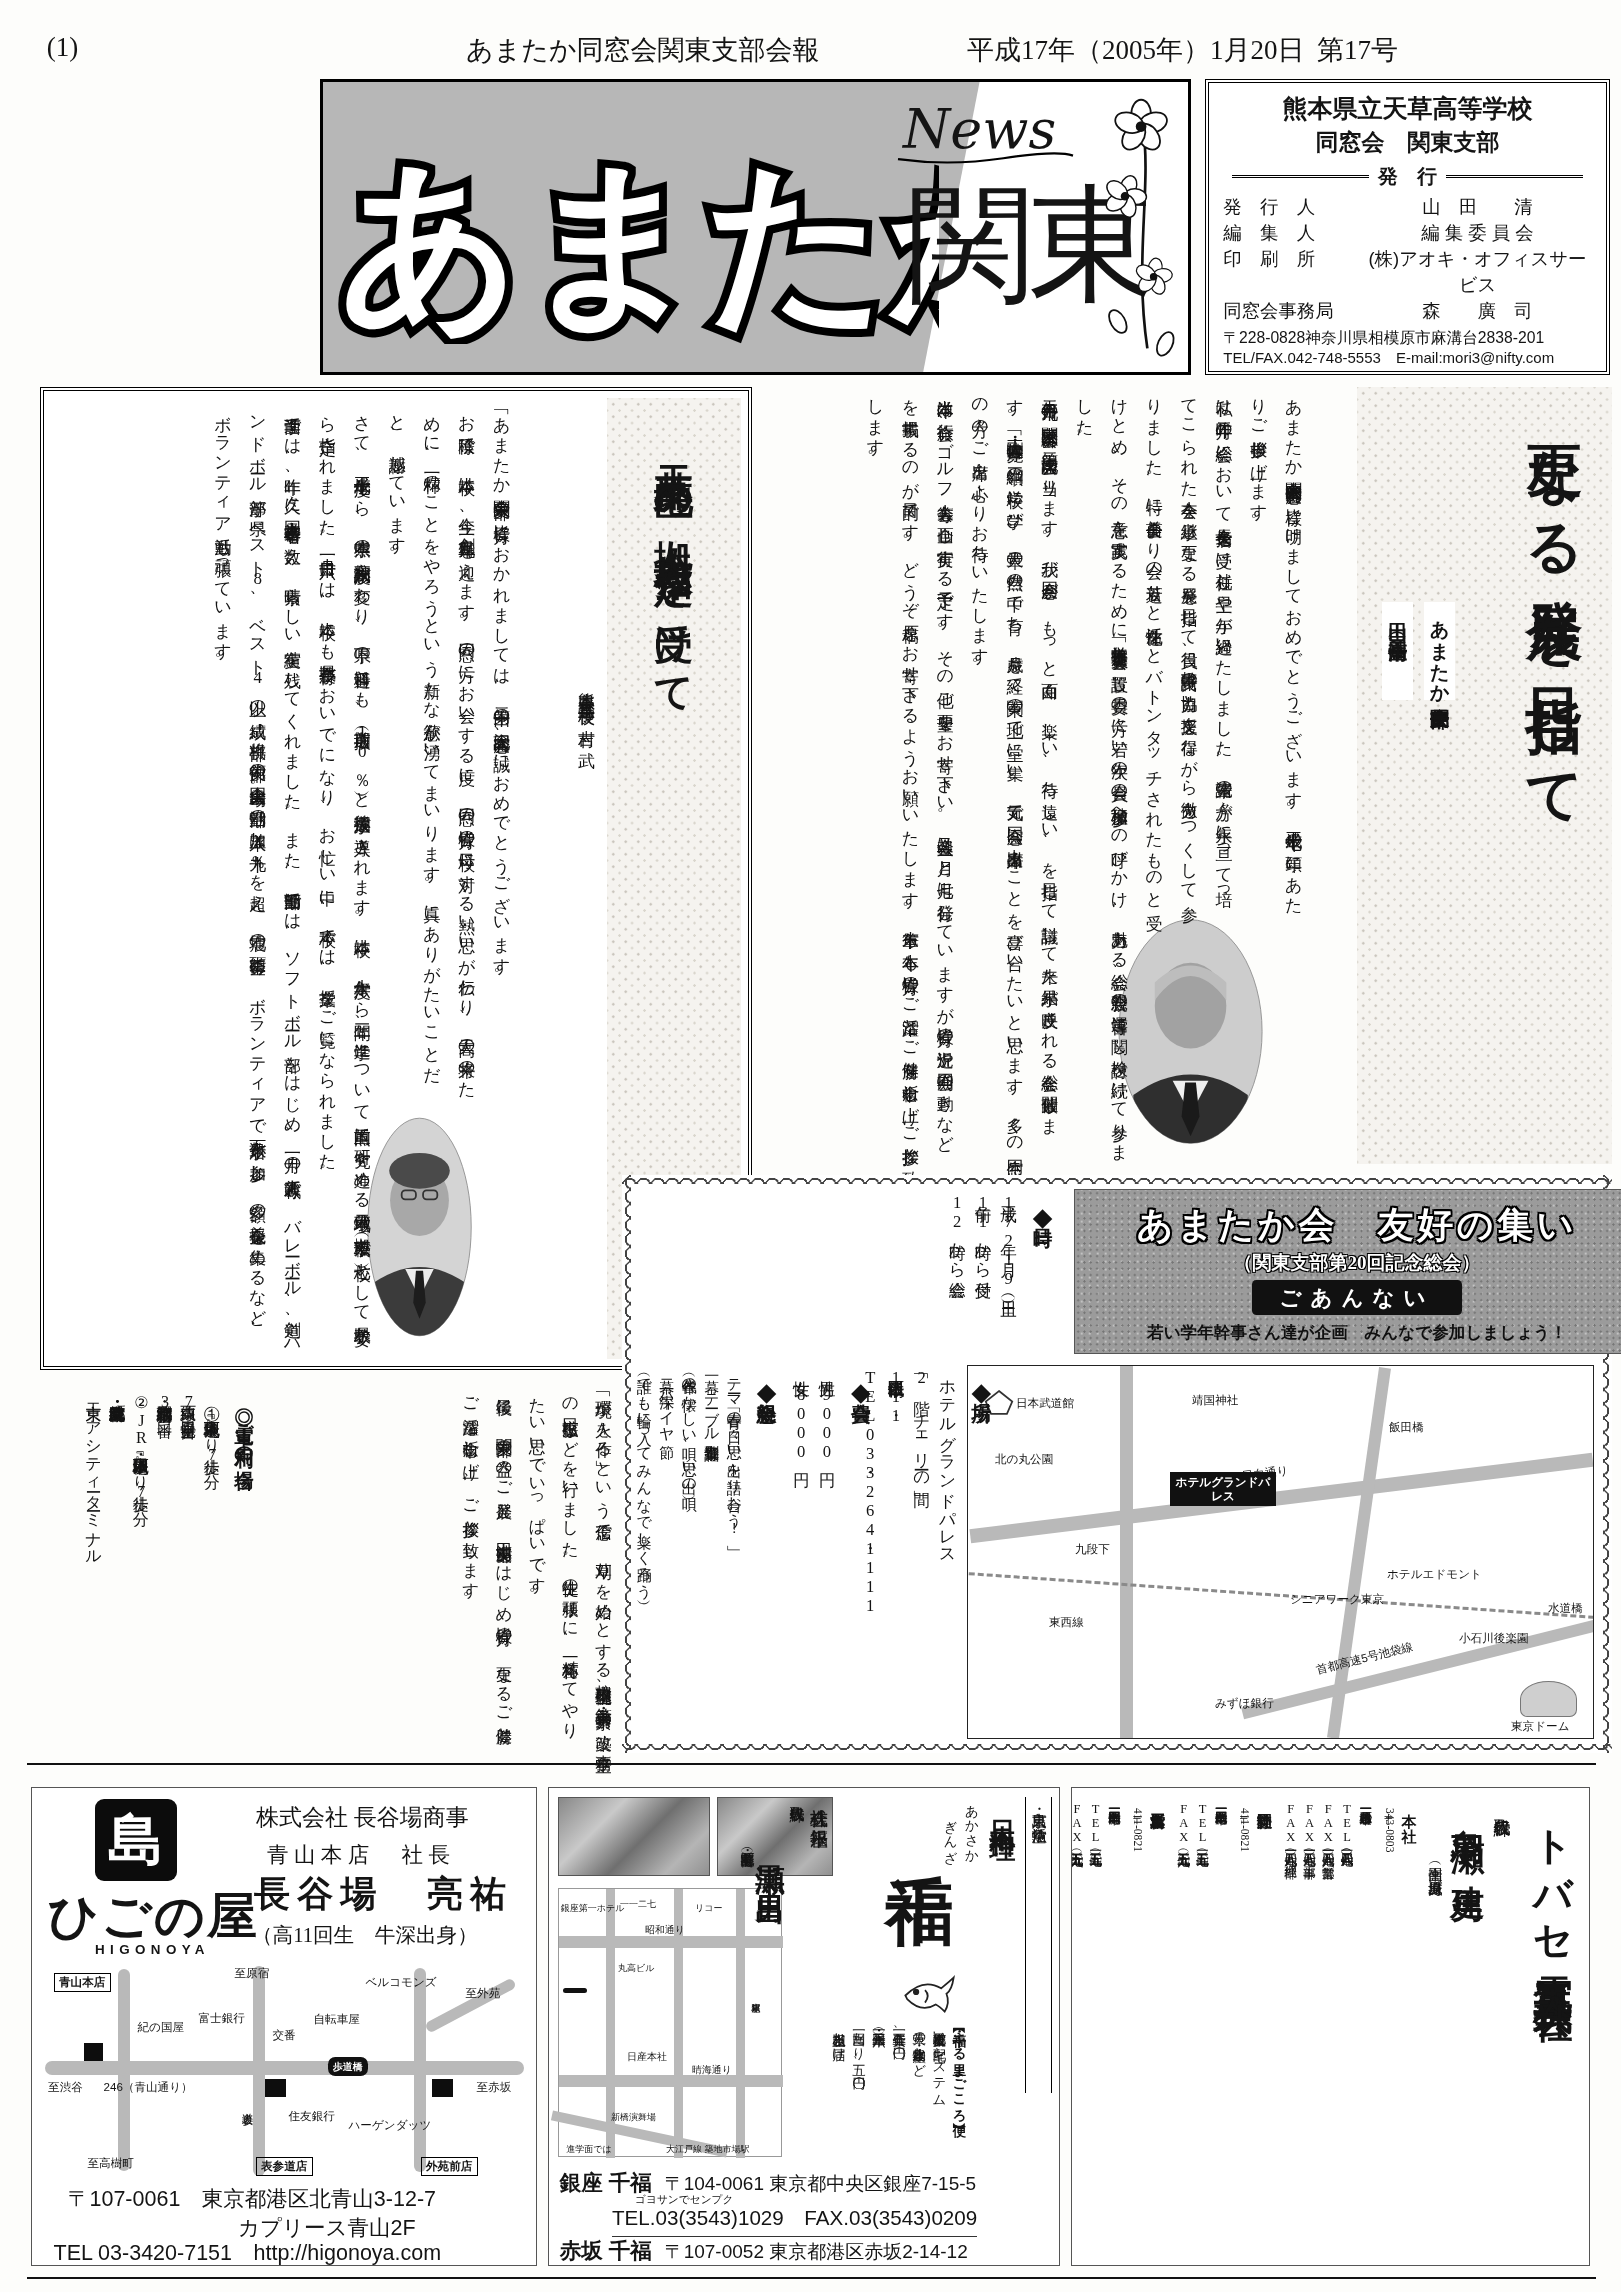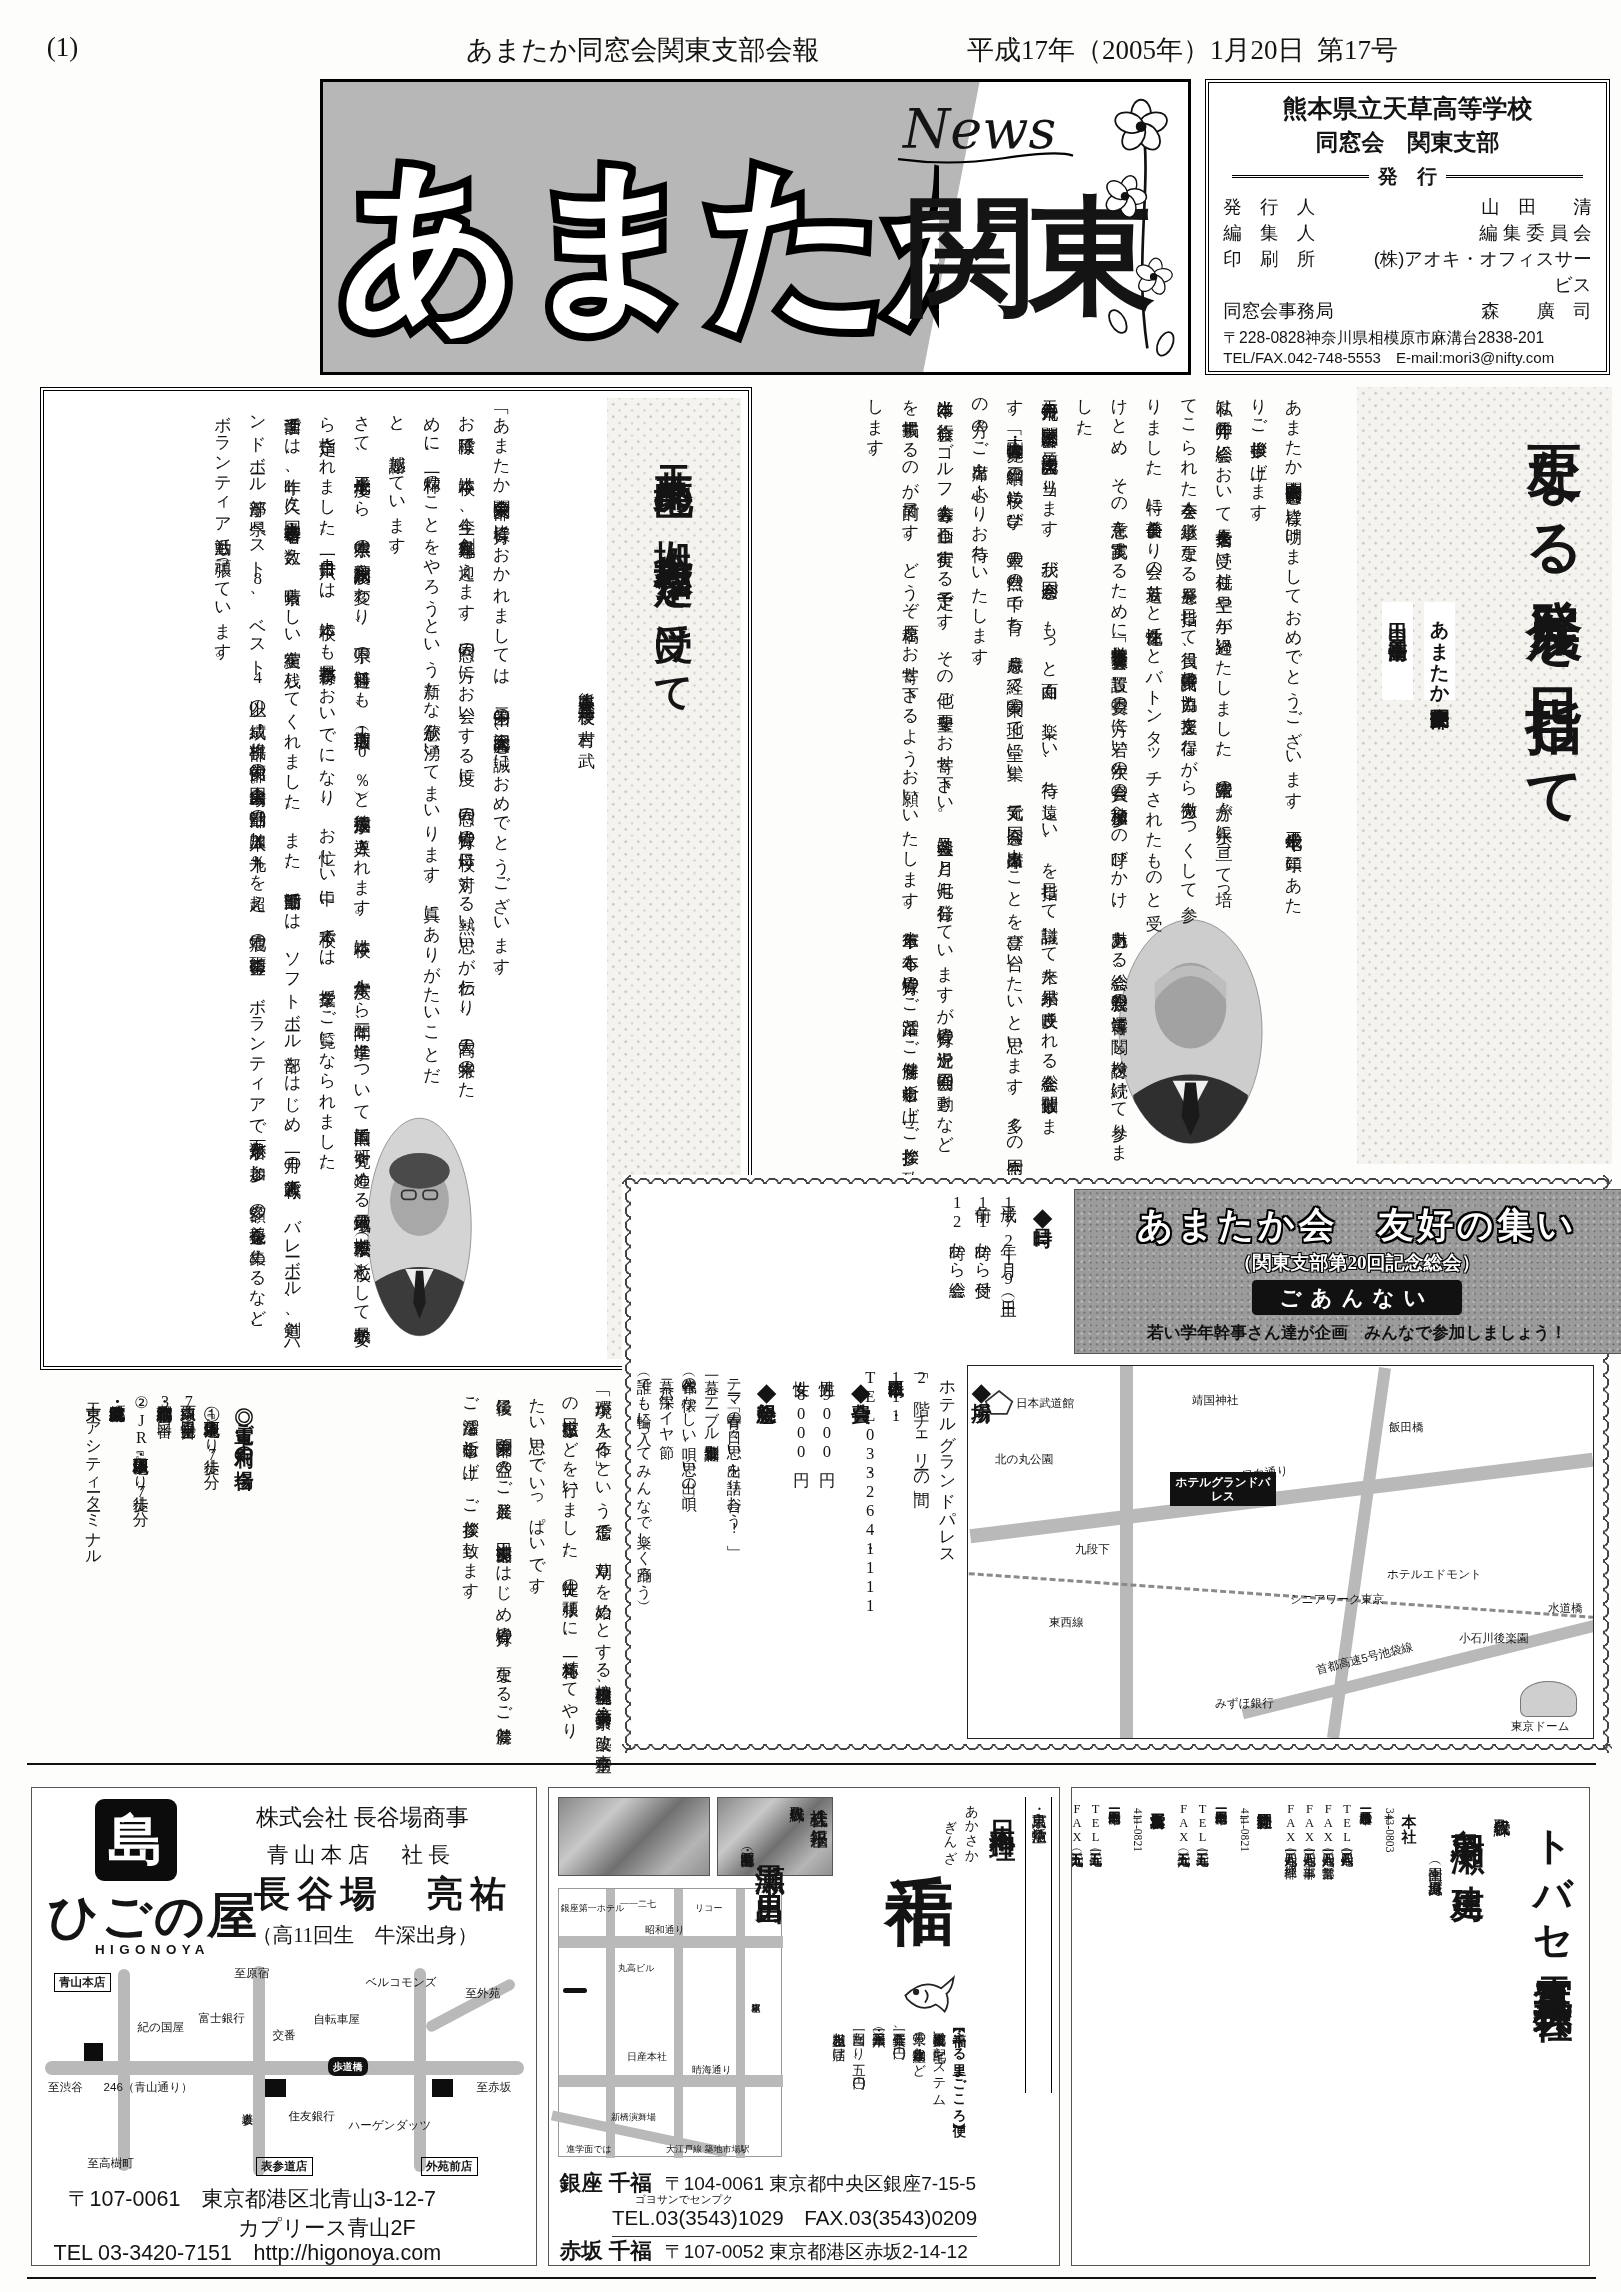--- a/index.html
+++ b/index.html
@@ -36,29 +36,29 @@
   
   .top-header { left:36px; top:32px; width:1558px; height:36px; font-size:27px; }
   
   .fee-box { left:40px; top:79px; width:270px; height:292px; padding:10.7px 7.2px; text-align:center; }
   .fee-box .ttl { font-size:26px; font-weight:bold; margin-bottom:5.4px; }
   .fee-box .ln { font-size:18.4px; line-height:1.5; }
   
   .masthead { left:320px; top:79px; width:871px; height:296px; border:3.6px solid #000; background:#fff; overflow:hidden; }
   .mast-band { position:absolute; left:-54px; top:-9px; width:681px; height:322px; background:#b7b7b7; transform:skewX(-11deg); }
   .mast-news { position:absolute; left:580px; top:16px; font-size:54px; font-style:italic; font-family:"DejaVu Serif", serif; }
-  .mast-kanto { position:absolute; left:584px; top:91px; font-size:127px; font-weight:700; font-family:"Liberation Sans", sans-serif; letter-spacing:-5.4px; }
+  .mast-kanto { position:absolute; left:584px; top:79px; font-size:127px; font-weight:400; font-family:"Liberation Sans", sans-serif; letter-spacing:-5.4px; }
   
   .pub-box { left:1205px; top:79px; width:405px; height:296px; padding:9px 14.3px 7.2px; font-family:"Liberation Sans", sans-serif; }
   .pub-box .l1 { font-size:25px; font-weight:bold; text-align:center; }
   .pub-box .l2 { font-size:23px; font-weight:bold; text-align:center; margin-top:1.8px; }
   .pub-hr { display:flex; align-items:center; margin:5.4px 0 3.6px; font-size:19.7px; font-weight:bold; }
   .pub-hr .bar { flex:1; border-top:3.6px double #000; height:0; margin:0 9px; }
   .pub-row { display:flex; justify-content:space-between; font-size:18.4px; line-height:1.42; }
-  .pub-row .v { text-align:right; width:62%; }
+  .pub-row .v { text-align:center; width:62%; }
   .pub-addr { font-size:15.7px; margin-top:3.6px; }
   .pub-mail { font-size:15px; }
   
   .art-left-box { left:40px; top:387px; width:712px; height:983px; }
   .art-left-strip { position:absolute; right:7.2px; top:7.2px; bottom:7.2px; width:134px; display:flex; justify-content:center; }
   .art-left-title { writing-mode:vertical-rl; text-orientation:upright; font-size:39px; font-weight:bold; letter-spacing:6.3px; margin-top:36px; }
   .art-left-author { position:absolute; right:150px; top:287px; writing-mode:vertical-rl; text-orientation:upright; font-size:17px; letter-spacing:1.8px; }
   .art-body { writing-mode:vertical-rl; text-orientation:upright; font-size:17px; line-height:2.05; white-space:pre-line; letter-spacing:0.9px; }
   .art-left-text { position:absolute; left:12.5px; top:12.5px; bottom:12.5px; right:195px; }
   .photo-frame { float:right; margin:7.2px 10.7px 14.3px 12.5px; }

